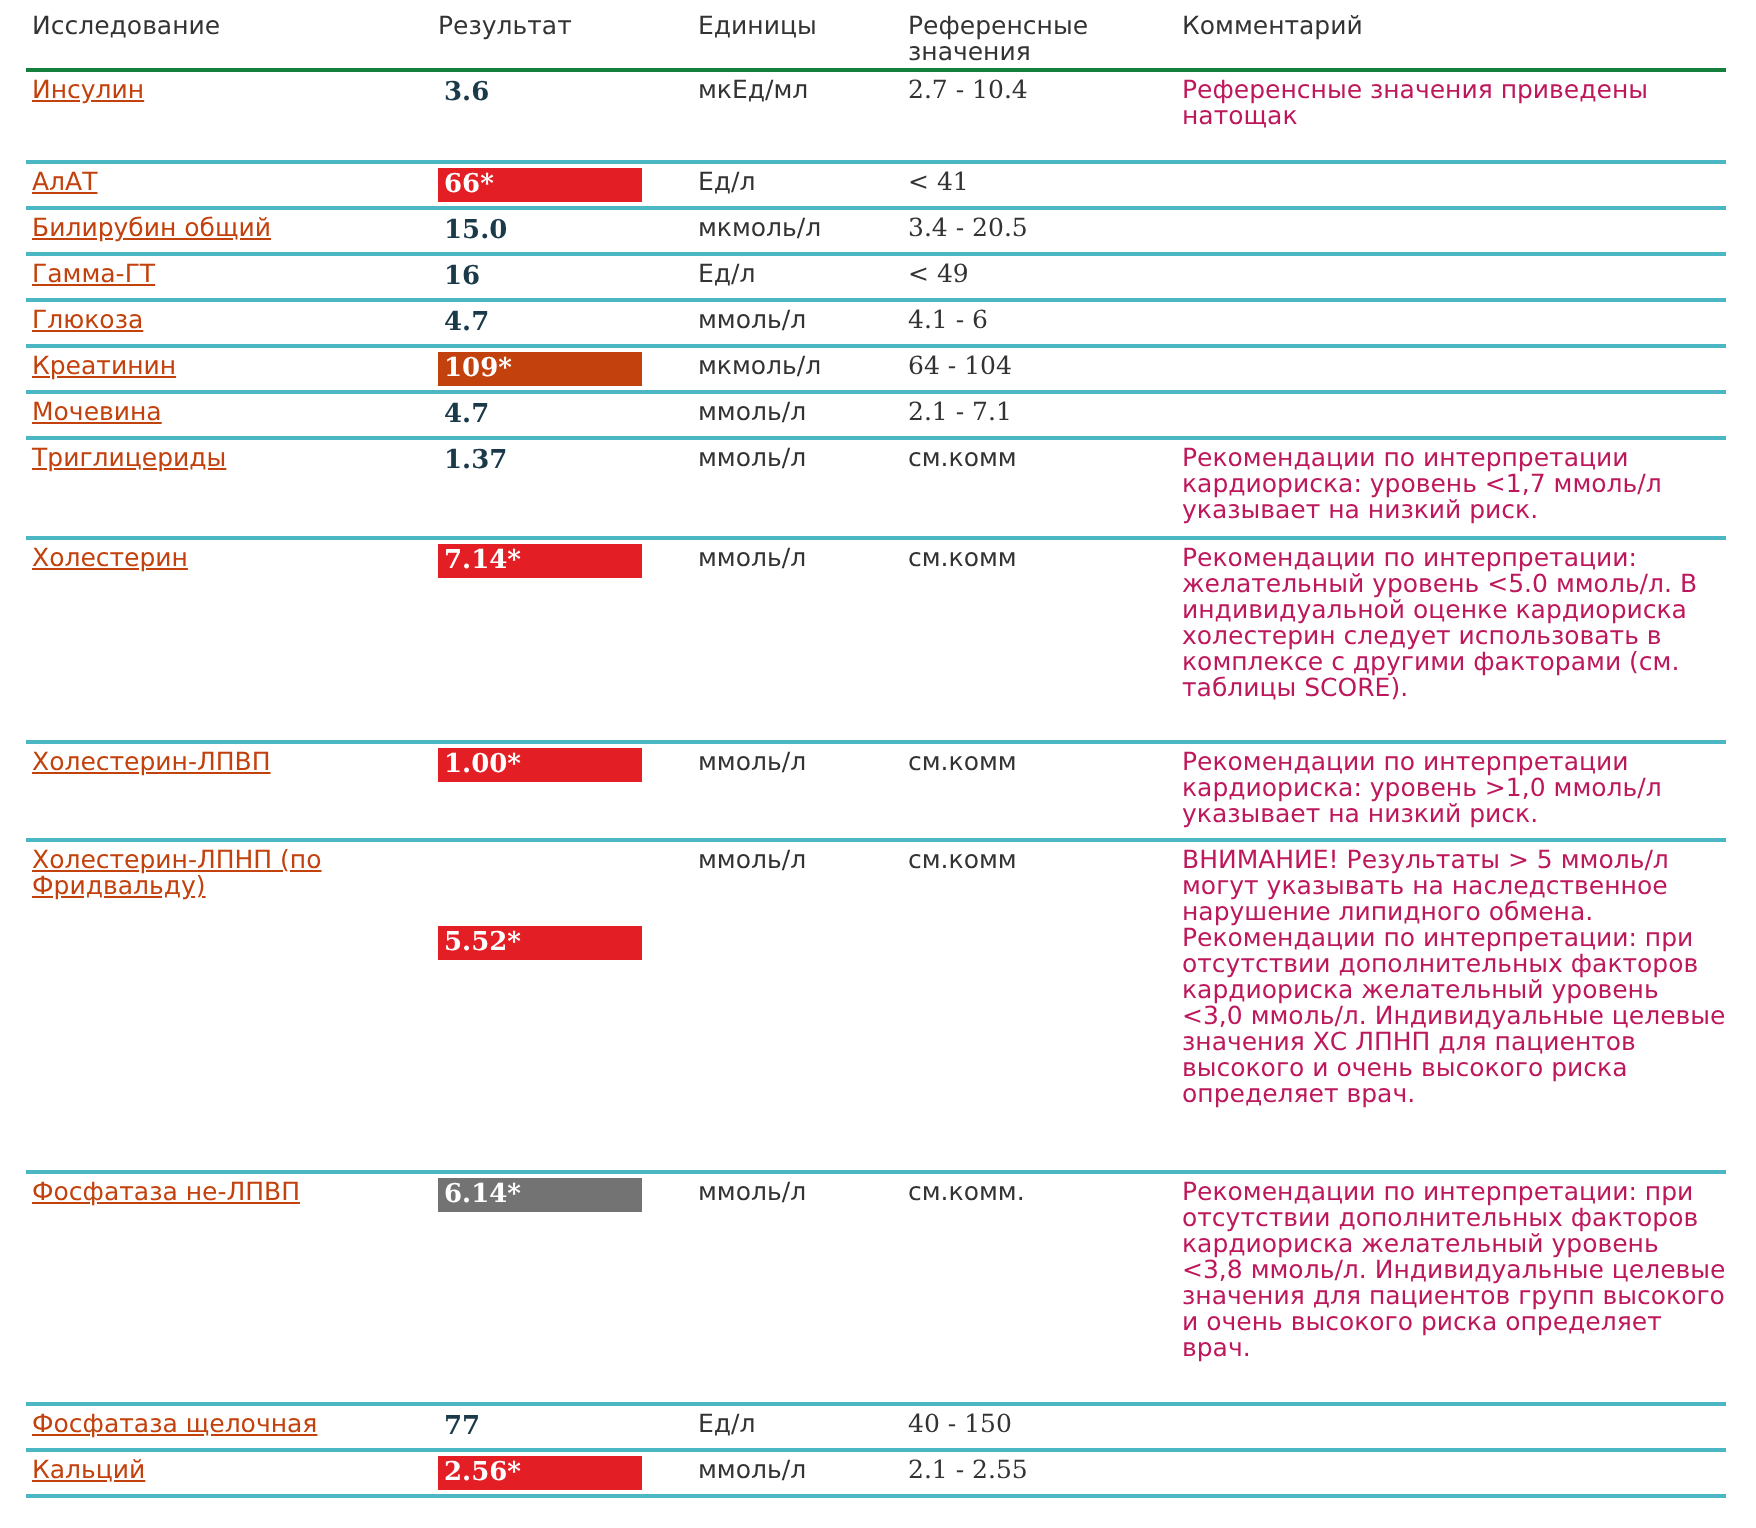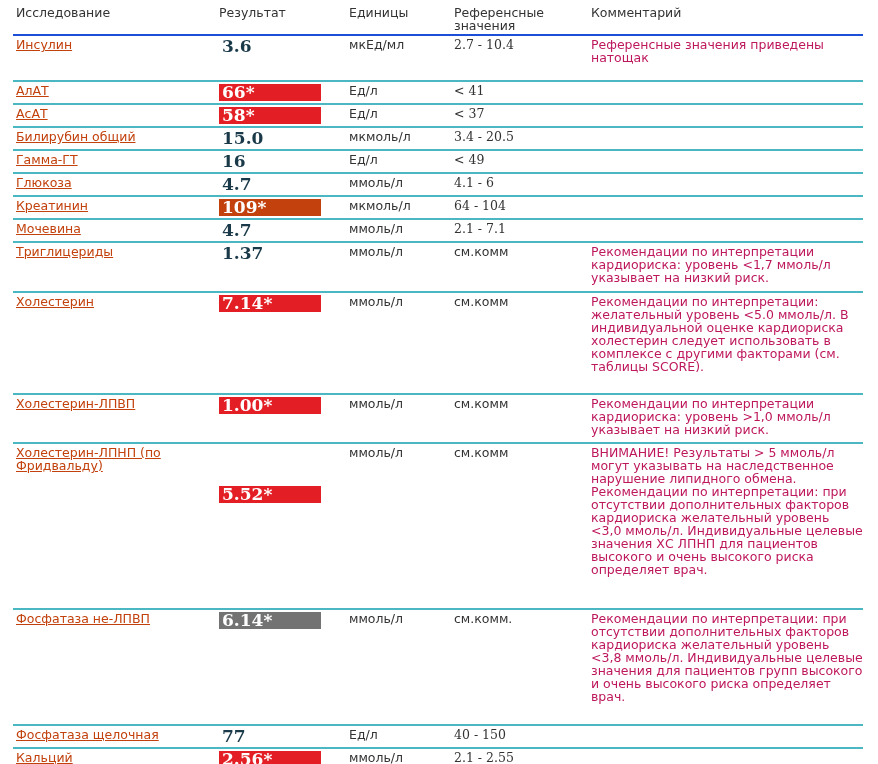--- a/index.html
+++ b/index.html
@@ -24,21 +24,21 @@
     table-layout: fixed;
   }
   .results-table th {
     font-weight: normal;
     text-align: left;
     vertical-align: top;
     color: #333333;
     padding: 6px 0 0 0;
     height: 28px;
     line-height: 13px;
-    border-bottom: 2px solid #1d4ed8;
+    border-bottom: 2px solid #15803d;
     font-size: 12.5px;
   }
   .results-table td {
     vertical-align: top;
     padding: 2px 0 0 0;
     line-height: 13px;
     border-bottom: 2px solid #4ab7c3;
   }
   .col-test { width: 203px; }
   .col-result { width: 133px; }
@@ -59,21 +59,21 @@
     text-decoration: underline;
   }
   .result-cell {
     padding-left: 3px !important;
   }
   .result-value {
     display: inline-block;
     font-family: "DejaVu Serif", "Liberation Serif", serif;
     font-weight: bold;
     color: #1a3a4a;
-    font-size: 17px;
+    font-size: 13px;
     padding: 1px 3px 1px 3px;
     width: 96px;
     line-height: 15px;
   }
   .result-value.flag {
     background: #e31e24;
     color: #ffffff;
   }
   .units-cell {
     color: #333333;
@@ -129,27 +129,20 @@
       <td class="comment-cell">Референсные значения приведены натощак</td>
     </tr>
     <tr class="r-1">
       <td class="test-name">АлАТ</td>
       <td class="result-cell"><span class="result-value flag" style="background: rgb(227, 30, 36);">66*</span></td>
       <td class="units-cell">Ед/л</td>
       <td class="ref-cell ref-serif">&lt; 41</td>
       <td class="comment-cell"></td>
     </tr>
     <tr class="r-1">
-      <td class="test-name">АсАТ</td>
-      <td class="result-cell"><span class="result-value flag" style="background: rgb(227, 30, 36);">58*</span></td>
-      <td class="units-cell">Ед/л</td>
-      <td class="ref-cell ref-serif">&lt; 37</td>
-      <td class="comment-cell"></td>
-    </tr>
-    <tr class="r-1">
       <td class="test-name">Билирубин общий</td>
       <td class="result-cell"><span class="result-value">15.0</span></td>
       <td class="units-cell">мкмоль/л</td>
       <td class="ref-cell ref-serif">3.4 - 20.5</td>
       <td class="comment-cell"></td>
     </tr>
     <tr class="r-1">
       <td class="test-name">Гамма-ГТ</td>
       <td class="result-cell"><span class="result-value">16</span></td>
       <td class="units-cell">Ед/л</td>

